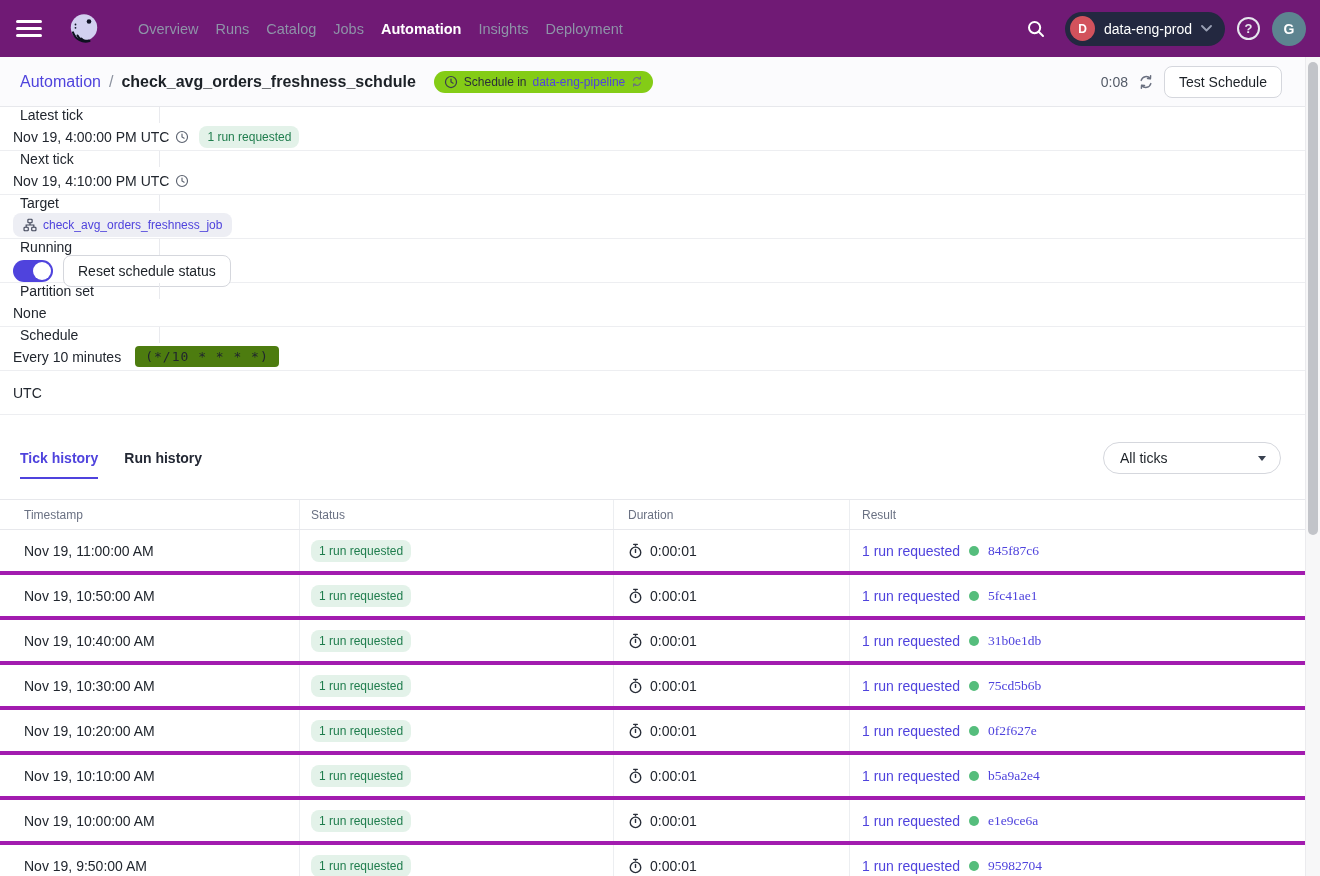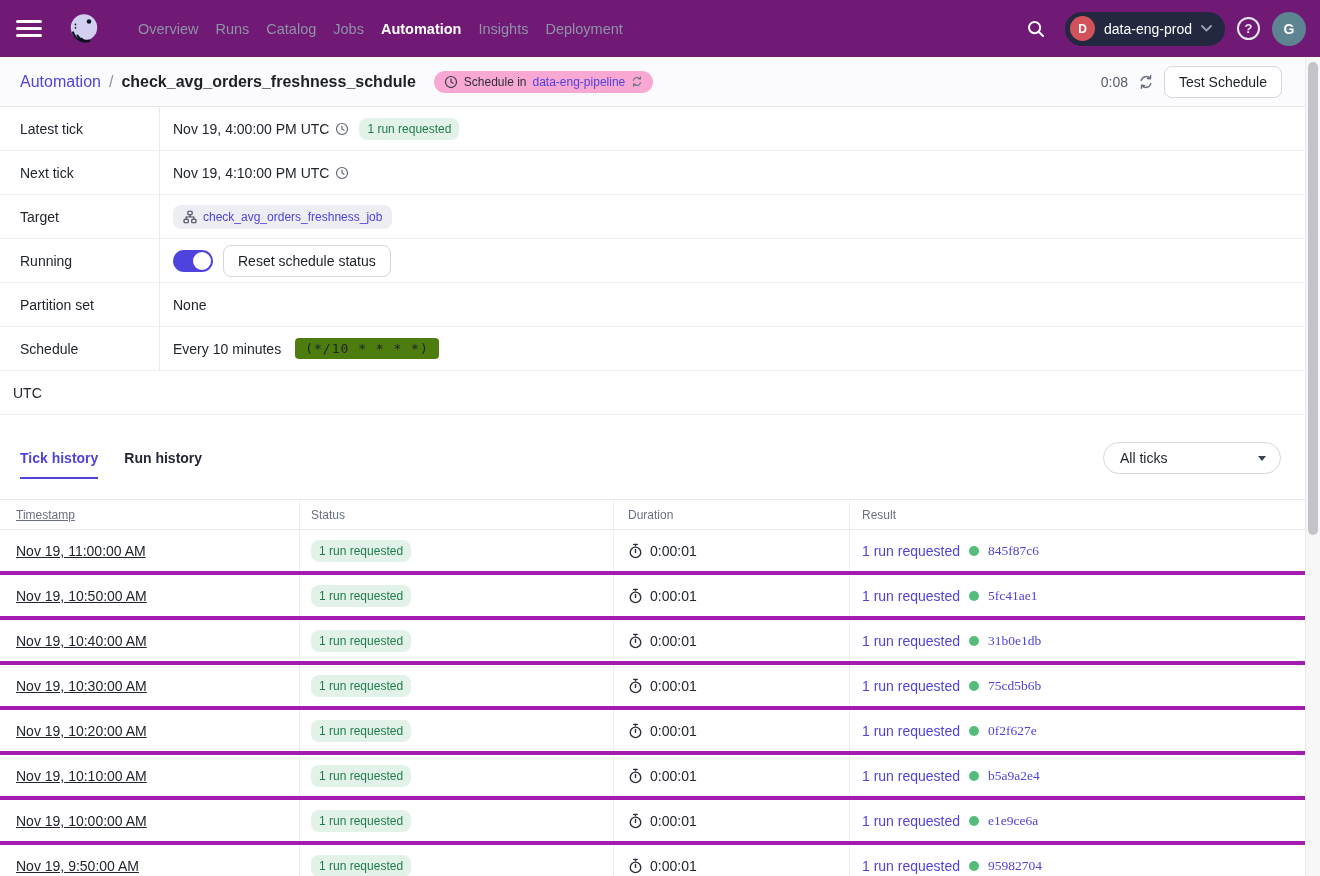--- a/index.html
+++ b/index.html
@@ -33,34 +33,34 @@
     color:#fff; font-size:14px; font-weight:600; display:flex; align-items:center;
     justify-content:center; cursor:pointer; }
 
   
   .crumbbar { height:50px; background:#fbfbfd; border-bottom:1px solid #e7e8ec;
     display:flex; align-items:center; padding:0 24px 0 20px; }
   .crumb-left { display:flex; align-items:center; gap:8px; }
   .crumb-link { color:#4f43dd; font-size:16px; text-decoration:none; cursor:pointer; }
   .crumb-sep { color:#8d93a0; font-size:16px; }
   .crumb-title { color:#1c2127; font-size:16px; font-weight:700; }
-  .pill-gray { background:#f9a8d4; border-radius:12px; padding:4px 10px; font-size:12px;
+  .pill-gray { background:#84cc16; border-radius:12px; padding:4px 10px; font-size:12px;
     color:#2a2f3a; display:inline-flex; align-items:center; gap:6px; margin-left:10px; }
   .pill-gray a { color:#4f43dd; text-decoration:none; cursor:pointer; }
   .crumb-right { margin-left:auto; display:flex; align-items:center; gap:10px;
     padding-right:14px; }
   .countdown { color:#545b68; font-size:14px; }
   .btn { height:32px; padding:0 14px; border:1px solid #d5d7dd; border-radius:8px;
     background:#fff; font-size:14px; color:#1c2127; font-weight:500;
     display:inline-flex; align-items:center; cursor:pointer;
     font-family:"Liberation Sans",sans-serif; }
 
   
   .details { width:1305px; background:#fff; }
-  .drow { display:flex; height:44px; border-bottom:1px solid #edeef1; }
+  .drow { display:flex; height:44px; border-bottom:1px solid #edeef1;flex-direction:column; }
   .dlabel { width:160px; border-right:1px solid #e9eaee; display:flex;
     align-items:center; padding-left:20px; font-size:14px; color:#21262e; }
   .dvalue { flex:1; display:flex; align-items:center; padding-left:13px; gap:10px;
     font-size:14px; color:#21262e; }
   .pill-green { background:#e3f2e9; color:#1f7d4d; font-size:12px; border-radius:8px;
     padding:5px 8px; line-height:1; white-space:nowrap; }
   .pill-target { background:#edeef4; border-radius:8px; padding:5px 10px;
     display:inline-flex; gap:6px; align-items:center; cursor:pointer;text-align:center; }
   .pill-target a { color:#4f43dd; font-size:12px; text-decoration:none; }
   .toggle { width:40px; height:22px; border-radius:11px; background:#4f43dd;
@@ -85,21 +85,21 @@
     cursor:pointer; margin-bottom:12px; }
   .caret-down { width:0; height:0; border-left:4.5px solid transparent;
     border-right:4.5px solid transparent; border-top:5.5px solid #394150; }
 
   
   .ticktable { width:1305px; margin-top:13px; }
   .trow { display:grid; grid-template-columns:299px 314px 236px 1fr; align-items:center; }
   .thead { height:31px; border-top:1px solid #e7e8ec; border-bottom:1px solid #e7e8ec;
     color:#6a7183; font-size:12px; }
   .tbody-row { height:45px; border-bottom:4px solid #a21caf; font-size:14px; color:#21262e; }
-  .c1 { padding-left:16px;text-decoration:underline; }
+  .c1 { padding-left:24px; }
   .c2 { padding-left:11px; border-left:1px solid #eceef1; height:100%; display:flex;
     align-items:center; }
   .c3 { padding-left:14px; border-left:1px solid #eceef1; height:100%; display:flex;
     align-items:center; gap:7px; }
   .c4 { padding-left:12px; border-left:1px solid #eceef1; height:100%; display:flex;
     align-items:center; gap:9px; }
   .result-link { color:#4f43dd; text-decoration:none; cursor:pointer; }
   .run-dot { width:10px; height:10px; border-radius:50%; background:#55bd7c; flex:none; }
   .run-id { color:#4f43dd; text-decoration:none; cursor:pointer;
     font-family:Liberation Serif, serif; font-size:13.5px; }

